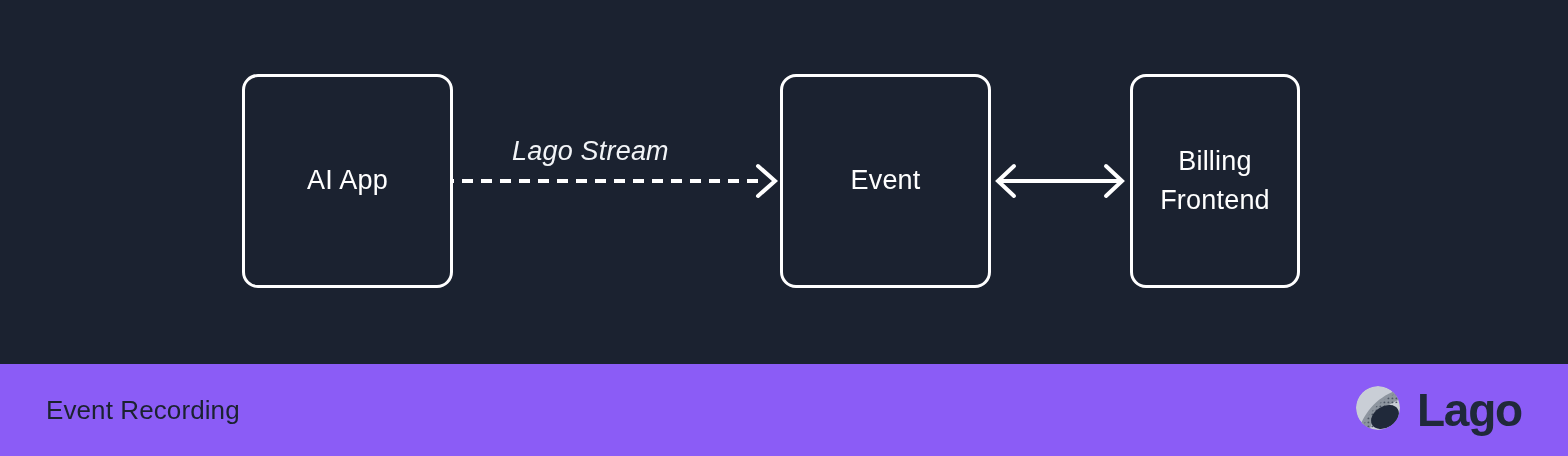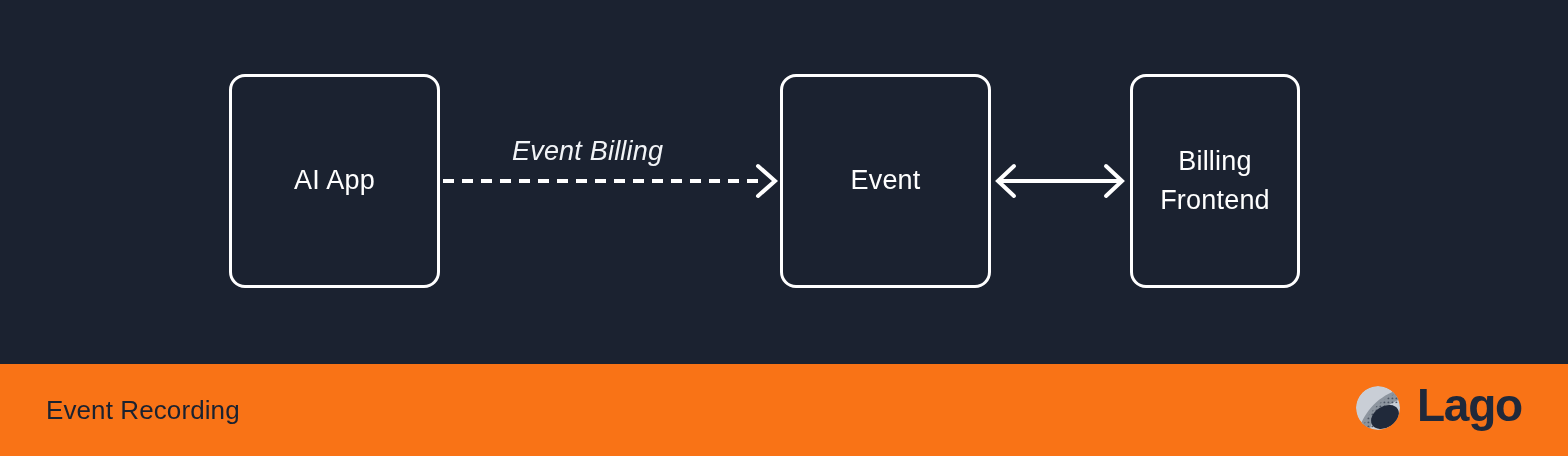--- a/index.html
+++ b/index.html
@@ -54,21 +54,21 @@
     color: #ffffff;
     font-family: "Liberation Sans", sans-serif;
     font-size: 27px;
     font-weight: 400;
     line-height: 1.45;
     text-align: center;
     letter-spacing: 0.2px;
     white-space: pre-line;
   }
 
-  #box-ai-app   { left: 229px;  top: 74px; width: 211px; height: 214px; }
+  #box-ai-app   { left: 242px;  top: 74px; width: 211px; height: 214px; }
   #box-node     { left: 780px;  top: 74px; width: 211px; height: 214px; }
   #box-billing  { left: 1130px; top: 74px; width: 170px; height: 214px; }
 
   
   #edge-label-event-stream {
     position: absolute;
     left: 512px;
     top: 136px;
     color: #f2f4f7;
     font-family: "Liberation Sans", sans-serif;
@@ -79,37 +79,37 @@
     white-space: nowrap;
   }
 
   
   #footer {
     position: absolute;
     left: 0;
     top: 364px;
     width: 1568px;
     height: 92px;
-    background: #f97316;
+    background: #8b5cf6;
     display: flex;
     align-items: center;
     justify-content: space-between;
     padding: 0 46px 0 46px;
     box-sizing: border-box;
   }
   #footer-caption {
     color: #1b2230;
     font-family: "Liberation Sans", sans-serif;
     font-size: 26px;
     font-weight: 400;
     letter-spacing: 0.1px;
   }
   #brand-logo {
     display: flex;
-    align-items: flex-start;
+    align-items: center;
     gap: 13px;
   }
   #brand-wordmark {
     color: #20293a;
     font-family: "Liberation Sans", sans-serif;
     font-size: 46px;
     font-weight: 700;
     letter-spacing: -1.2px;
     line-height: 1;
   }
@@ -141,21 +141,21 @@
 
     <div class="node-box" id="box-node">
       <span class="node-label">Event</span>
     </div>
 
     <div class="node-box" id="box-billing">
       <span class="node-label">Billing
 Frontend</span>
     </div>
 
-    <div id="edge-label-event-stream">Event Billing</div>
+    <div id="edge-label-event-stream">Lago Stream</div>
 
   </div>
 
   <div id="footer">
 
     <div id="footer-caption">Event Recording</div>
 
     <div id="brand-logo">
       <span>
         <svg width="52" height="52" viewBox="0 0 52 52" aria-hidden="true">

